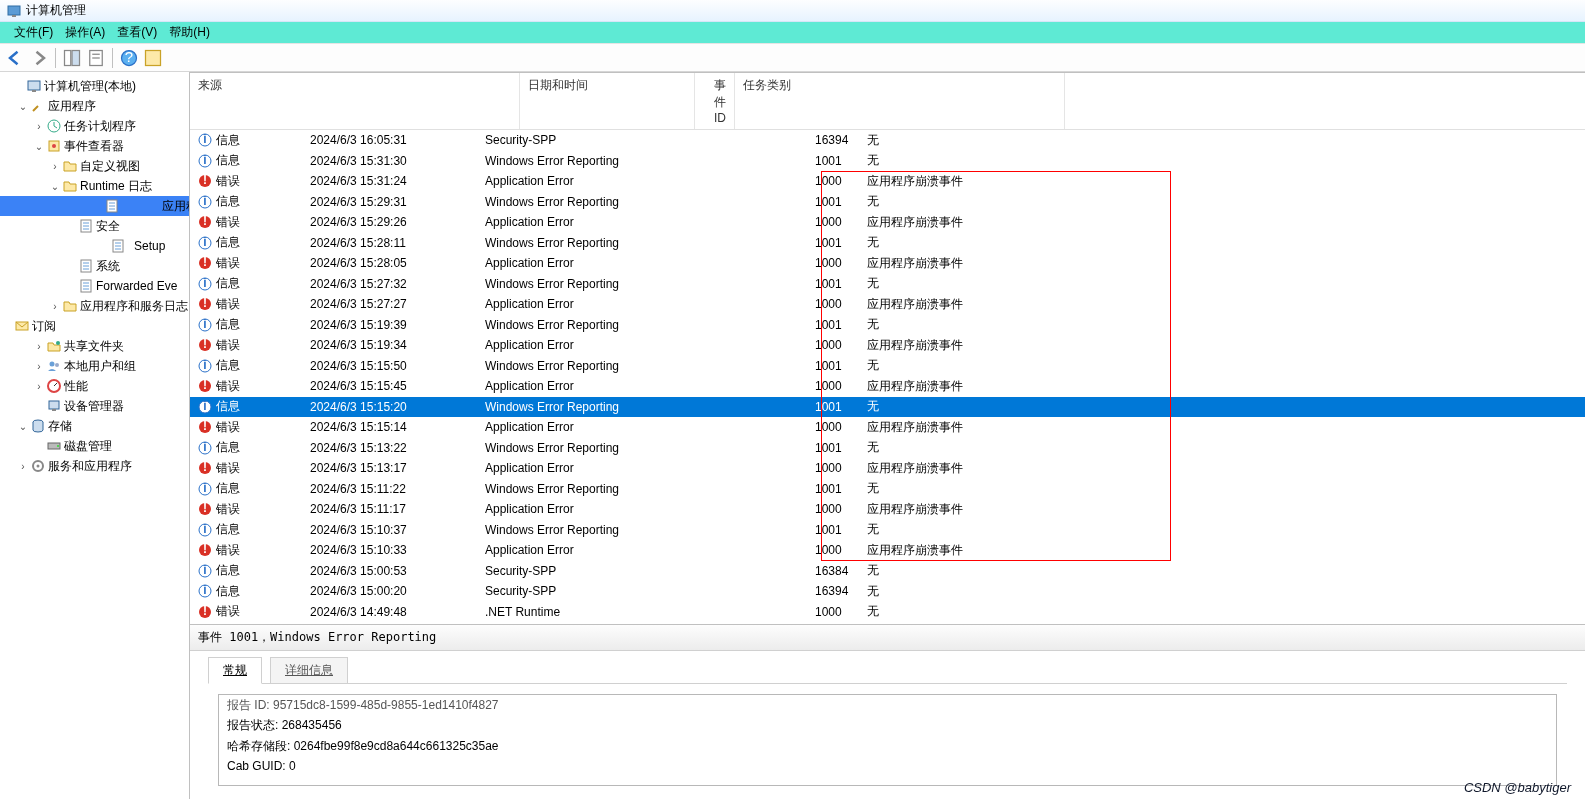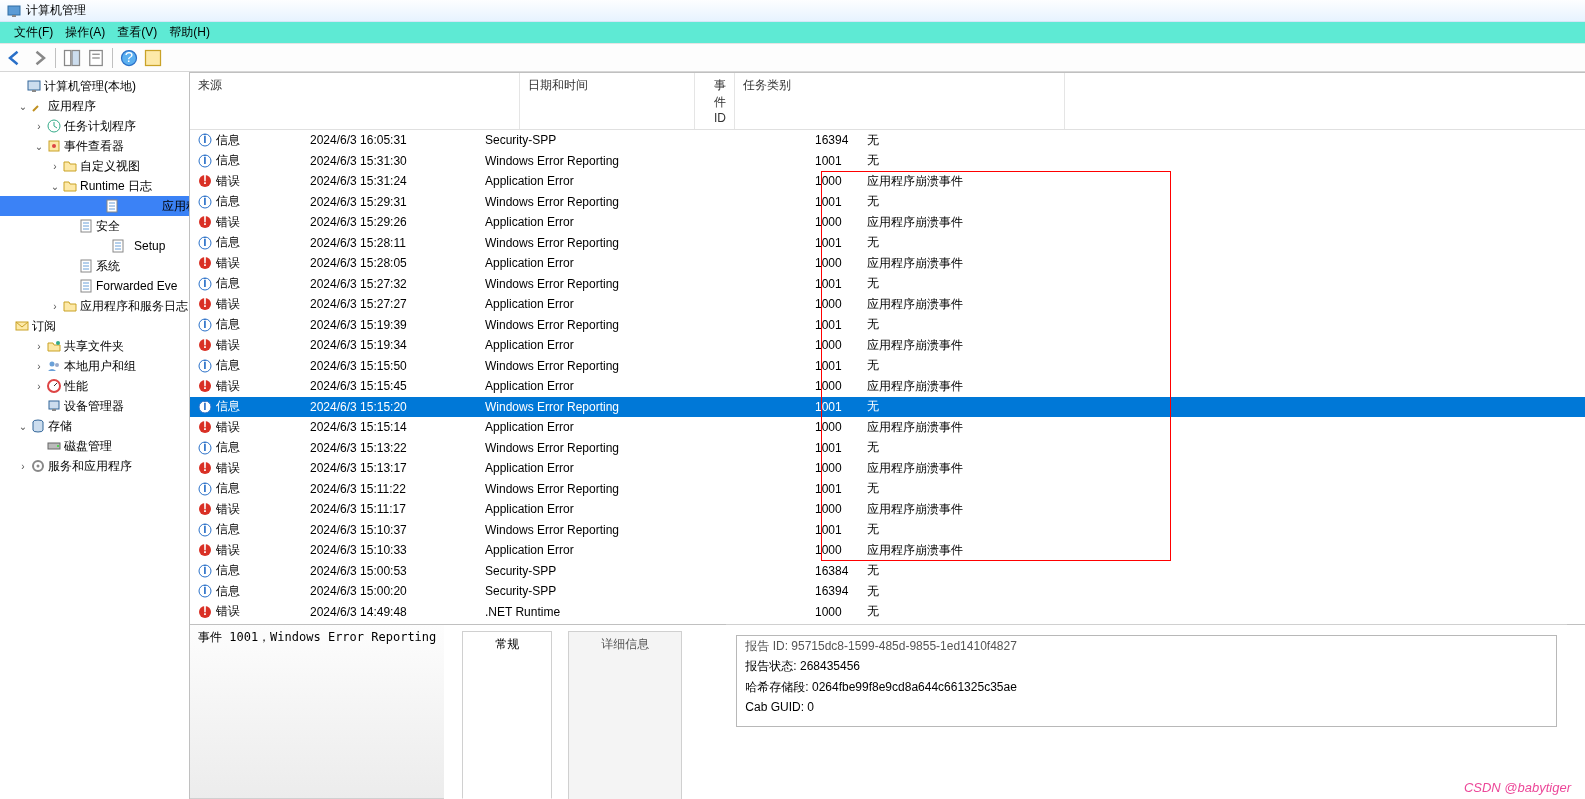--- a/index.html
+++ b/index.html
@@ -25,29 +25,29 @@
 .col-date { width: 175px; }
 .col-source { width: 330px; }
 .col-id { width: 40px; text-align: right; }
 .col-cat { width: 330px; padding-left: 12px; }
 .event-row { display: flex; height: 20.5px; align-items: center; cursor: default; }
 .event-row.selected { background: #0078d7; color: #fff; }
 .event-row .ecol { display: flex; align-items: center; }
 .ecol.col-level { display: flex; gap: 4px; }
 .lvl-icon { width: 14px; height: 14px; }
 .red-box { position: absolute; border: 1.5px solid #ff0000; pointer-events: none; }
-.detail-pane { height: 175px; border-top: 1px solid #c0c0c0; background: #fff; display: flex; }
+.detail-pane { height: 175px; border-top: 1px solid #c0c0c0; background: #fff; display: flex; flex-direction: column; }
 .detail-title { background: linear-gradient(#fdfdfd,#ececec); padding: 4px 8px; border-bottom: 1px solid #d0d0d0; font-family: "SimSun", monospace; font-size: 12px; }
 .detail-tabs { display: flex; padding: 6px 10px 0 18px; }
-.dtab { padding: 4px 32px; background: #f4f4f4; border: 1px solid #d0d0d0; border-bottom: none; margin-right: 16px; color: #555; cursor: default; }
+.dtab { padding: 4px 14px; background: #f4f4f4; border: 1px solid #d0d0d0; border-bottom: none; margin-right: 8px; color: #555; cursor: default; text-decoration: underline; }
 .dtab.active { background: #fff; color: #000; border-bottom: 1px solid #fff; position: relative; z-index: 2; }
 .detail-body { border-top: 1px solid #d0d0d0; margin: 0 18px 10px 18px; padding: 0; flex: 1; position: relative; top: -1px; }
 .detail-inner { border: 1px solid #b8b8b8; margin: 10px; padding: 0 8px 8px 8px; font-family: "Microsoft YaHei", sans-serif; line-height: 1.7; overflow: hidden; border-top: none; }
 .detail-inner .cut { color: #555; border-top: 1px solid #b8b8b8; margin: 0 -8px 0 -8px; padding: 0 8px; }
-.watermark { position: absolute; right: 14px; bottom: 4px; color: #ec4899; font-size: 13px; pointer-events: none; font-style: italic; }
+.watermark { position: absolute; right: 14px; bottom: 4px; color: #0f172a; font-size: 13px; pointer-events: none; font-style: italic; }
 
 svg.icon { width: 100%; height: 100%; }
 </style>
 </head>
 <body>
 
 <div class="title-bar">
   <svg class="app-icon" viewBox="0 0 16 16">
       <rect x="2" y="3" width="12" height="9" fill="#5b9bd5" stroke="#2e6da4"></rect>
       <rect x="6" y="12" width="4" height="2" fill="#888"></rect>

